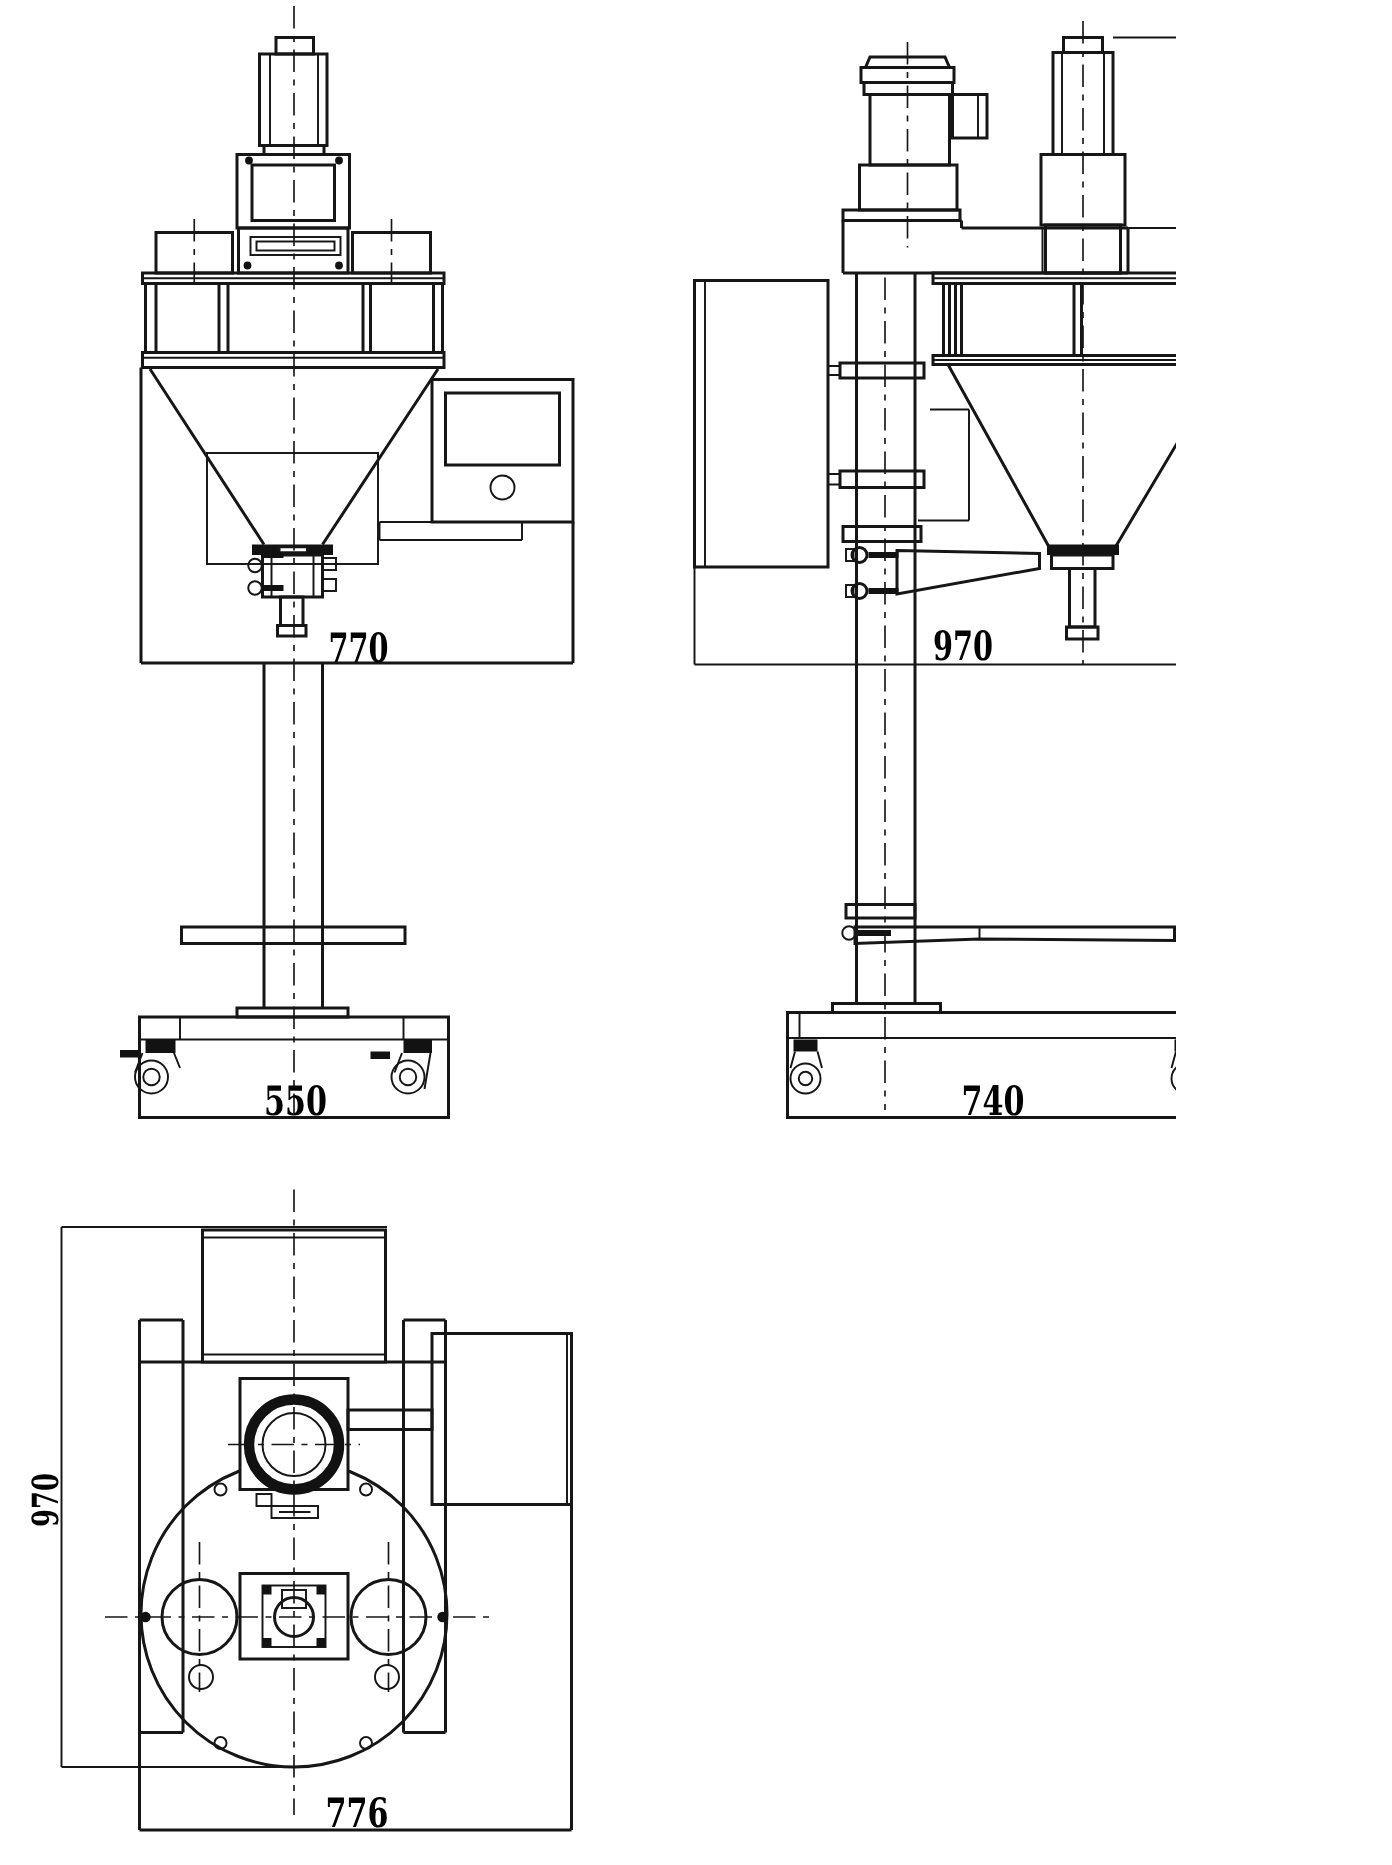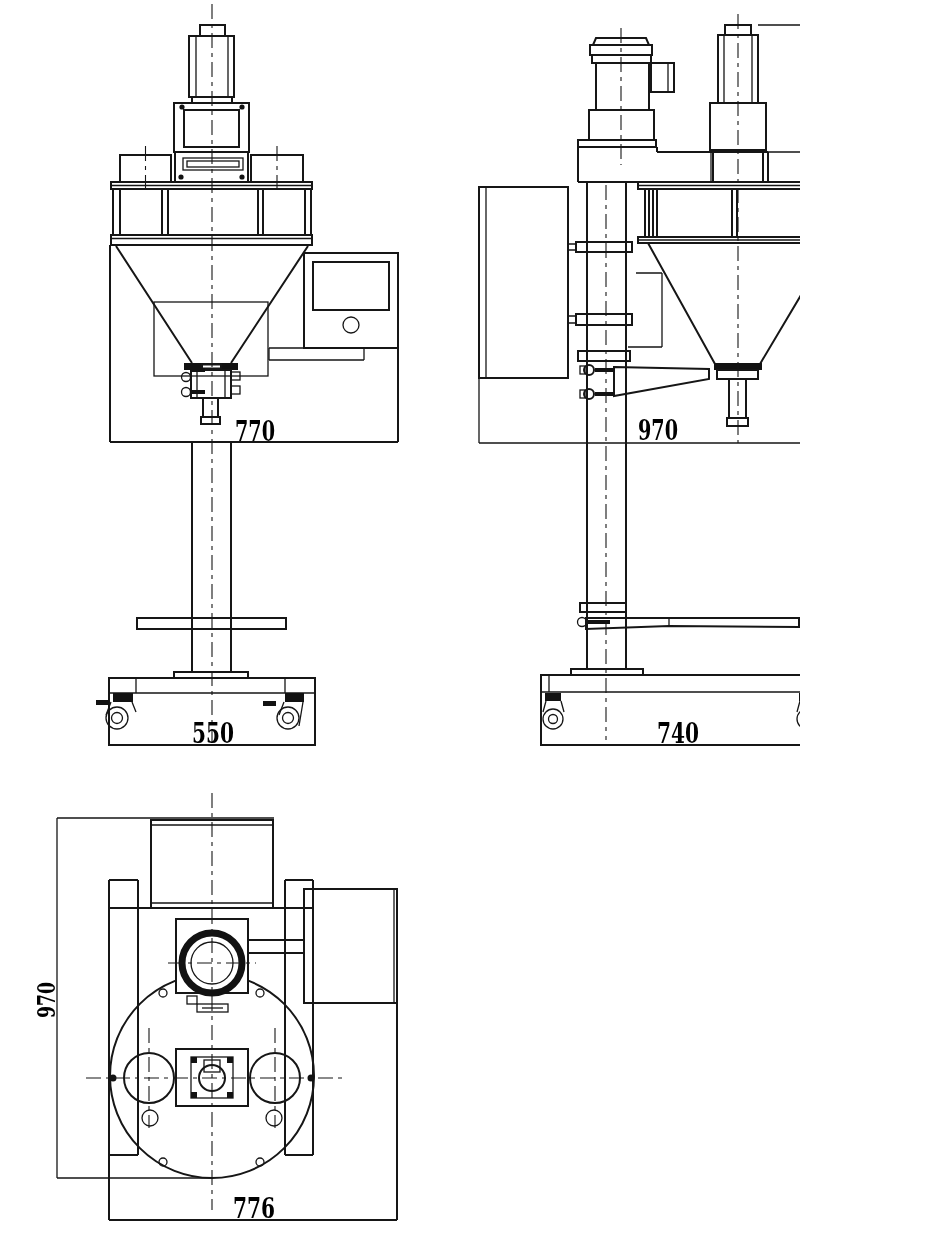--- a/index.html
+++ b/index.html
@@ -1,16 +1,16 @@
 <!DOCTYPE html>
 <html><head>
 <meta charset="utf-8">
 <style>
   html,body{margin:0;padding:0;background:#ffffff;}
-  .stage{width:784px;height:1243px;background:#ffffff;position:relative;overflow:hidden;padding-left:16px;}
+  .stage{width:784px;height:1243px;background:#ffffff;position:relative;overflow:hidden;}
   svg{display:block;}
   .s{stroke:#161616;fill:none;stroke-width:2;stroke-linejoin:miter;}
   .t{stroke:#161616;fill:none;stroke-width:1.3;}
   .f{fill:#121212;stroke:none;}
   .w{fill:#ffffff;stroke:#161616;stroke-width:2;}
   .c{stroke:#161616;fill:none;stroke-width:1.1;stroke-dasharray:15 5 4 5;}
   .dim{font-family:"DejaVu Serif","Liberation Serif",serif;font-weight:700;font-size:27px;fill:#000;}
   .dimv{font-family:"DejaVu Serif","Liberation Serif",serif;font-weight:700;font-size:24px;fill:#000;}
 </style>
 </head>

